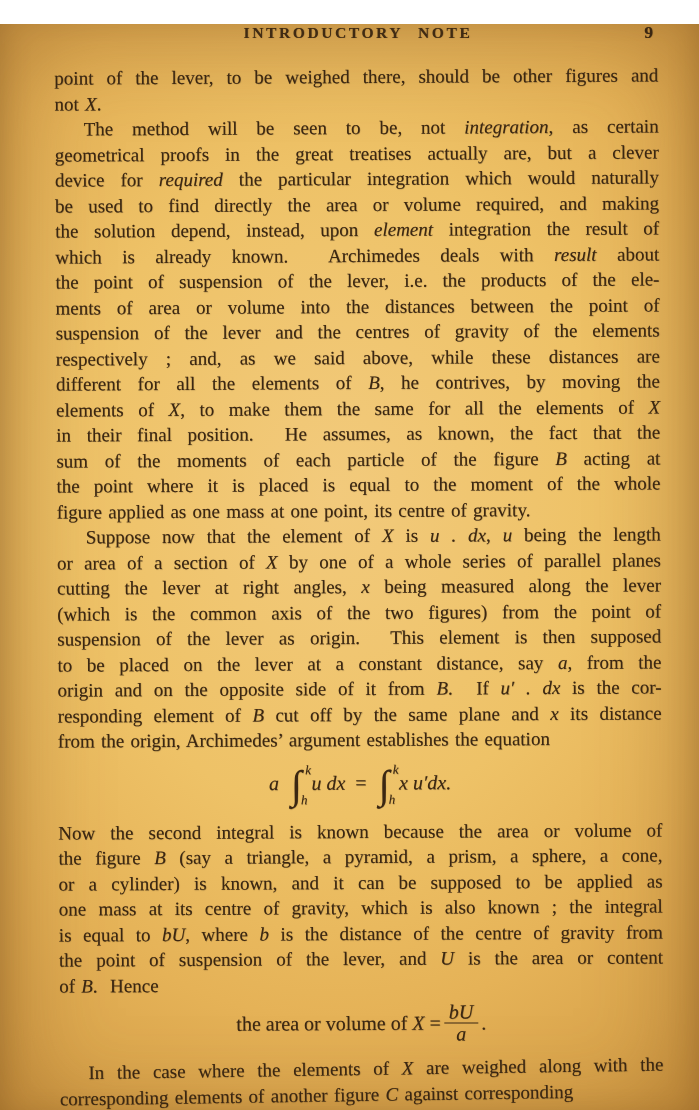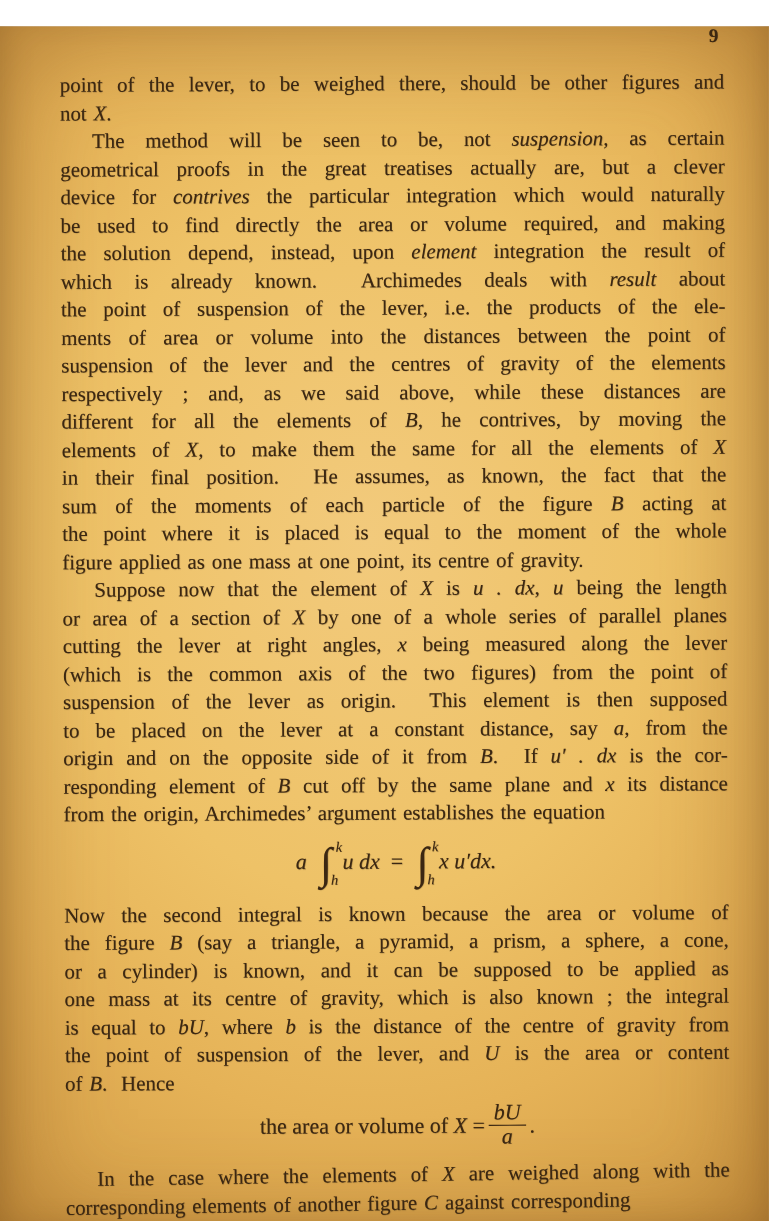--- a/index.html
+++ b/index.html
@@ -67,34 +67,35 @@
   .frac .den { padding-top: 0; }
   .eq2 { padding: 7px 0 9px 0; }
   .eq2 .lead { font-style: normal; margin-top: 36px; }
 </style>
 </head>
 <body>
 
 <div class="page">
 
   <div class="header">
+    <span class="running-head">INTRODUCTORY NOTE</span>
     <span class="page-num">9</span>
   </div>
 
   <div class="content">
 
     <div class="para">
         <div class="line">point of the lever, to be weighed there, should be other figures and</div>
         <div class="line last">not <i>X</i>.</div>
       </div>
 
     <div class="para">
-        <div class="line indent">The method will be seen to be, not <i>suspension</i>, as certain</div>
+        <div class="line indent">The method will be seen to be, not <i>integration</i>, as certain</div>
         <div class="line">geometrical proofs in the great treatises actually are, but a clever</div>
-        <div class="line">device for <i>contrives</i> the particular integration which would naturally</div>
+        <div class="line">device for <i>required</i> the particular integration which would naturally</div>
         <div class="line">be used to find directly the area or volume required, and making</div>
         <div class="line">the solution depend, instead, upon <i>element</i> integration the result of</div>
         <div class="line">which is already known.  Archimedes deals with <i>result</i> about</div>
         <div class="line">the point of suspension of the lever, i.e. the products of the ele-</div>
         <div class="line">ments of area or volume into the distances between the point of</div>
         <div class="line">suspension of the lever and the centres of gravity of the elements</div>
         <div class="line">respectively ; and, as we said above, while these distances are</div>
         <div class="line">different for all the elements of <i>B</i>, he contrives, by moving the</div>
         <div class="line">elements of <i>X</i>, to make them the same for all the elements of <i>X</i></div>
         <div class="line">in their final position.  He assumes, as known, the fact that the</div>

